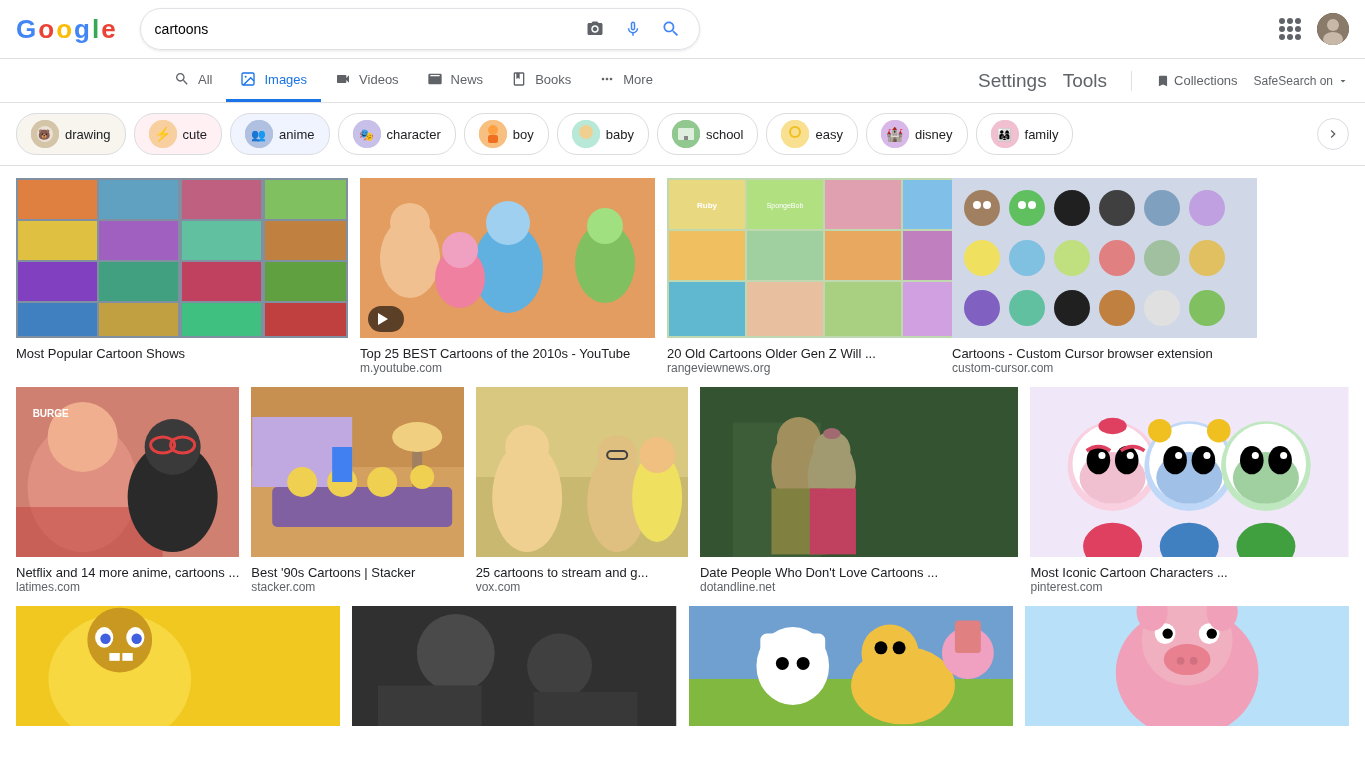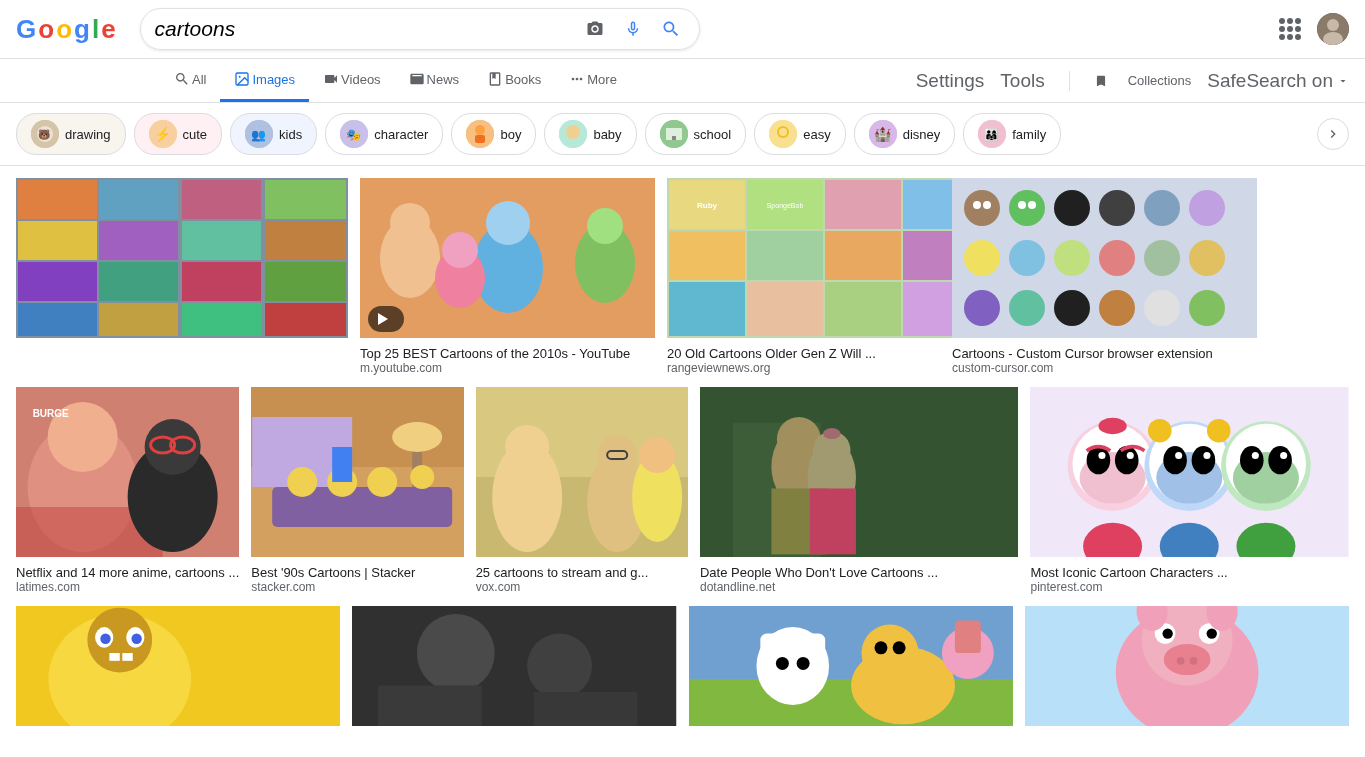--- a/index.html
+++ b/index.html
@@ -20,26 +20,26 @@
     .search-icon-group { display: flex; gap: 10px; align-items: center; }
     .icon-btn { cursor: pointer; background: none; border: none; display: flex; align-items: center; justify-content: center; width: 28px; height: 28px; border-radius: 50%; }
 
     #header-right { margin-left: auto; display: flex; align-items: center; gap: 16px; }
     .grid-icon { display: grid; grid-template-columns: repeat(3,6px); gap: 2px; cursor: pointer; }
     .grid-dot { width: 6px; height: 6px; background: #5f6368; border-radius: 50%; }
     .avatar { width: 32px; height: 32px; border-radius: 50%; background: #4285F4; display: flex; align-items: center; justify-content: center; color: white; font-size: 14px; cursor: pointer; overflow: hidden; }
 
     
     #nav-tabs { display: flex; align-items: center; padding: 0 16px 0 160px; border-bottom: 1px solid #e0e0e0; gap: 0; }
-    .nav-tab { display: flex; align-items: center; gap: 2px; padding: 12px 14px; cursor: pointer; color: #5f6368; font-size: 13px; border-bottom: 3px solid transparent; white-space: nowrap; }
+    .nav-tab { display: flex; align-items: center; gap: 8px; padding: 12px 14px; cursor: pointer; color: #5f6368; font-size: 13px; border-bottom: 3px solid transparent; white-space: nowrap; }
     .nav-tab.active { color: #1a73e8; border-bottom-color: #1a73e8; }
     .nav-tab svg { width: 16px; height: 16px; }
     #nav-right { margin-left: auto; display: flex; align-items: center; gap: 16px; }
     .nav-link { font-size: 19px; color: #5f6368; cursor: pointer; }
-    .safesearch { font-size: 19px; color: #5f6368; cursor: pointer; display: flex; align-items: center; gap: 4px; }
+    .safesearch { font-size: 12px; color: #5f6368; cursor: pointer; display: flex; align-items: center; gap: 4px; }
 
     
     #filter-row { display: flex; align-items: center; padding: 10px 16px; gap: 8px; overflow: hidden; border-bottom: 1px solid #e0e0e0; background: #fff; }
     .filter-chip { display: flex; align-items: center; gap: 6px; border: 1px solid #dadce0; border-radius: 20px; padding: 6px 14px; cursor: pointer; font-size: 13px; white-space: nowrap; background: #fff; }
     .chip-thumb { width: 28px; height: 28px; border-radius: 50%; background: #e0e0e0; overflow: hidden; flex-shrink: 0; }
     .chevron-btn { background: none; border: 1px solid #dadce0; border-radius: 50%; width: 32px; height: 32px; cursor: pointer; display: flex; align-items: center; justify-content: center; flex-shrink: 0; margin-left: auto; }
 
     
     #results { padding: 12px 16px; }
 
@@ -50,38 +50,38 @@
 
     
     .chip-drawing { background: #f8f4ee; }
     .chip-cute { background: #fff0f3; }
     .chip-kids { background: #f0f4ff; }
 
     
     .img-wrapper { position: relative; display: block; }
 
     
-    .collections-link { display: flex; align-items: center; gap: 20px; color: #5f6368; font-size: 13px; cursor: pointer; }
+    .collections-link { display: flex; align-items: center; gap: 4px; color: #5f6368; font-size: 13px; cursor: pointer; }
   </style>
 </head>
 <body>
 
 <div id="header">
 
   <div id="logo">
     <span class="logo-g">G</span>
       <span class="logo-o1">o</span>
       <span class="logo-o2">o</span>
       <span class="logo-g2">g</span>
       <span class="logo-l">l</span>
       <span class="logo-e">e</span>
   </div>
 
   <div id="search-bar">
-    <input id="search-input" type="text" value="cartoons" style="border: none; outline: none; font-size: 21px; flex: 1 1 0%; font-style: italic;">
+    <input id="search-input" type="text" value="cartoons" style="border: none; outline: none; font-size: 14px; flex: 1 1 0%;">
     <div class="search-icon-group">
       <button class="icon-btn" title="Search by image">
         <svg width="18" height="18" viewBox="0 0 24 24" fill="#5f6368">
           <path d="M9 2L7.17 4H4c-1.1 0-2 .9-2 2v12c0 1.1.9 2 2 2h16c1.1 0 2-.9 2-2V6c0-1.1-.9-2-2-2h-3.17L15 2H9zm3 15c-2.76 0-5-2.24-5-5s2.24-5 5-5 5 2.24 5 5-2.24 5-5 5zm0-8c-1.66 0-3 1.34-3 3s1.34 3 3 3 3-1.34 3-3-1.34-3-3-3z"></path>
         </svg>
       </button>
       <button class="icon-btn" title="Search by voice">
         <svg width="18" height="18" viewBox="0 0 24 24" fill="#4285F4">
           <path d="M12 14c1.66 0 3-1.34 3-3V5c0-1.66-1.34-3-3-3S9 3.34 9 5v6c0 1.66 1.34 3 3 3zm-1-9c0-.55.45-1 1-1s1 .45 1 1v6c0 .55-.45 1-1 1s-1-.45-1-1V5zm6 6c0 2.76-2.24 5-5 5s-5-2.24-5-5H5c0 3.53 2.61 6.43 6 6.92V21h2v-3.08c3.39-.49 6-3.39 6-6.92h-2z"></path>
         </svg>
@@ -198,21 +198,21 @@
     <span>cute</span>
   </div>
 
   <div class="filter-chip chip-kids">
     <div class="chip-thumb" style="background:#b0c0e0;">
       <svg width="28" height="28" viewBox="0 0 28 28">
         <rect width="28" height="28" fill="#b0c0e0"></rect>
         <text x="14" y="19" text-anchor="middle" font-size="12">👥</text>
       </svg>
     </div>
-    <span>kids</span>
+    <span>anime</span>
   </div>
 
   <div class="filter-chip">
     <div class="chip-thumb" style="background:#c8c0e8;">
       <svg width="28" height="28" viewBox="0 0 28 28">
         <rect width="28" height="28" fill="#c8c0e8"></rect>
         <text x="14" y="19" text-anchor="middle" font-size="12">🎭</text>
       </svg>
     </div>
     <span>character</span>
@@ -308,20 +308,21 @@
           <rect x="2" y="84" width="79" height="39" fill="#8040c0"></rect>
           <rect x="83" y="84" width="79" height="39" fill="#40a080"></rect>
           <rect x="166" y="84" width="79" height="39" fill="#c04060"></rect>
           <rect x="249" y="84" width="81" height="39" fill="#60a040"></rect>
           <rect x="2" y="125" width="79" height="33" fill="#4080c0"></rect>
           <rect x="83" y="125" width="79" height="33" fill="#c0a040"></rect>
           <rect x="166" y="125" width="79" height="33" fill="#40c080"></rect>
           <rect x="249" y="125" width="81" height="33" fill="#c04040"></rect>
         </svg>
       </div>
+      <div class="result-title">Most Popular Cartoon Shows</div>
     </div>
 
     <div style="width:295px;cursor:pointer;">
       <div class="img-wrapper">
         <svg width="295" height="160" viewBox="0 0 295 160">
           <rect width="295" height="160" fill="#d09060"></rect>
           <rect x="0" y="0" width="295" height="160" fill="#e8a060" opacity="0.8"></rect>
 
           <ellipse cx="50" cy="80" rx="30" ry="40" fill="#f0c090"></ellipse>
           <circle cx="50" cy="45" r="20" fill="#f0c090"></circle>

